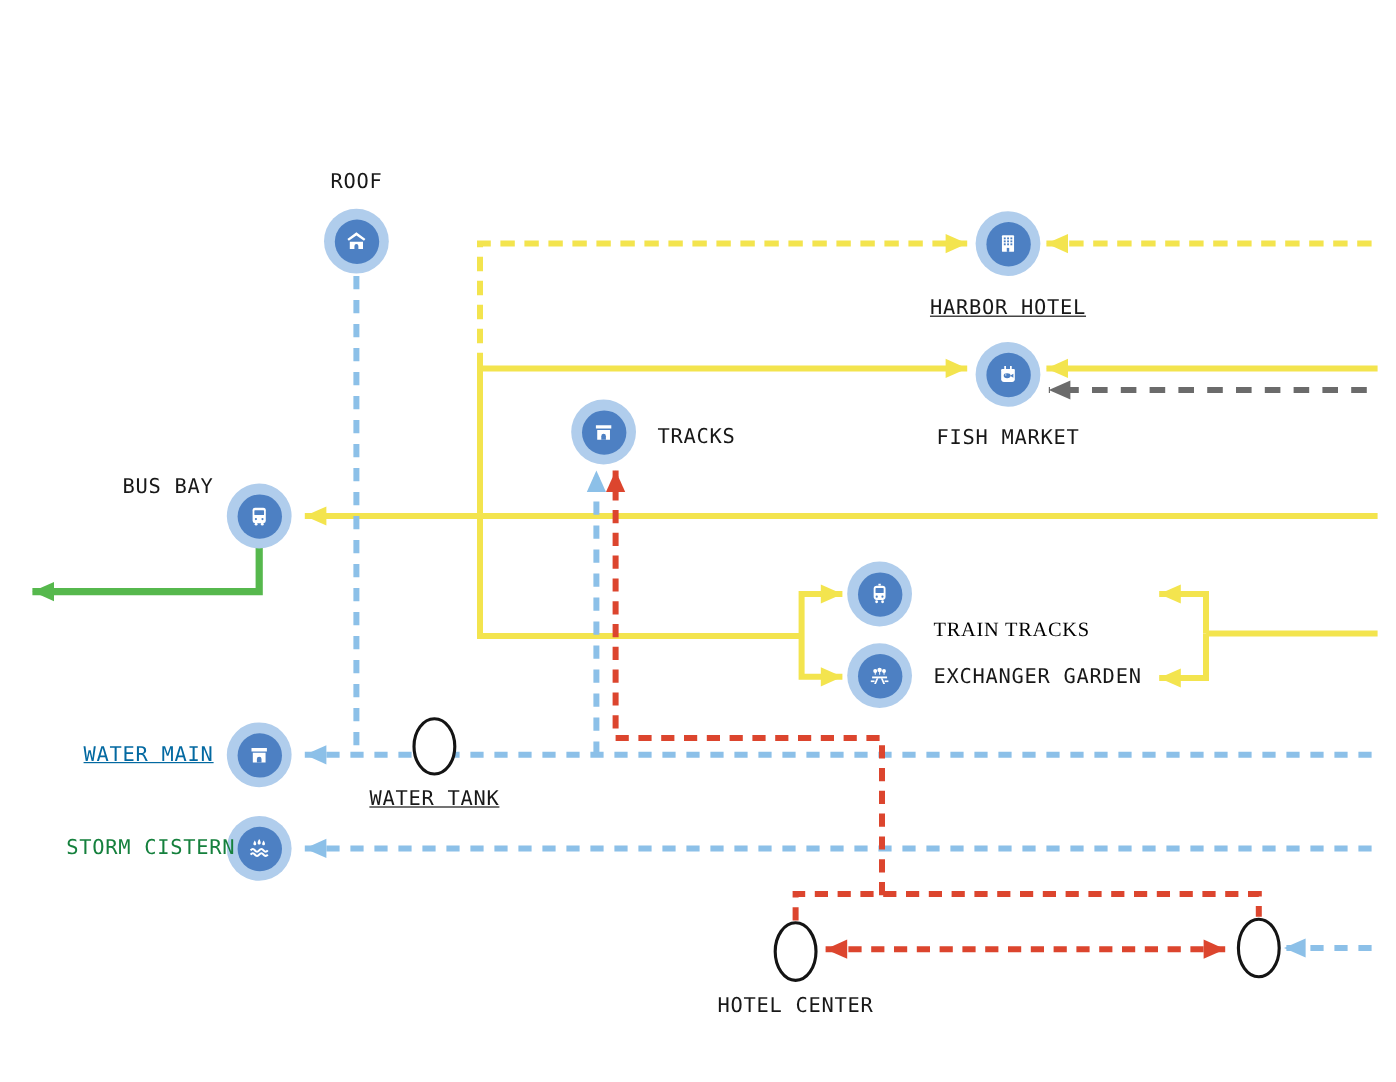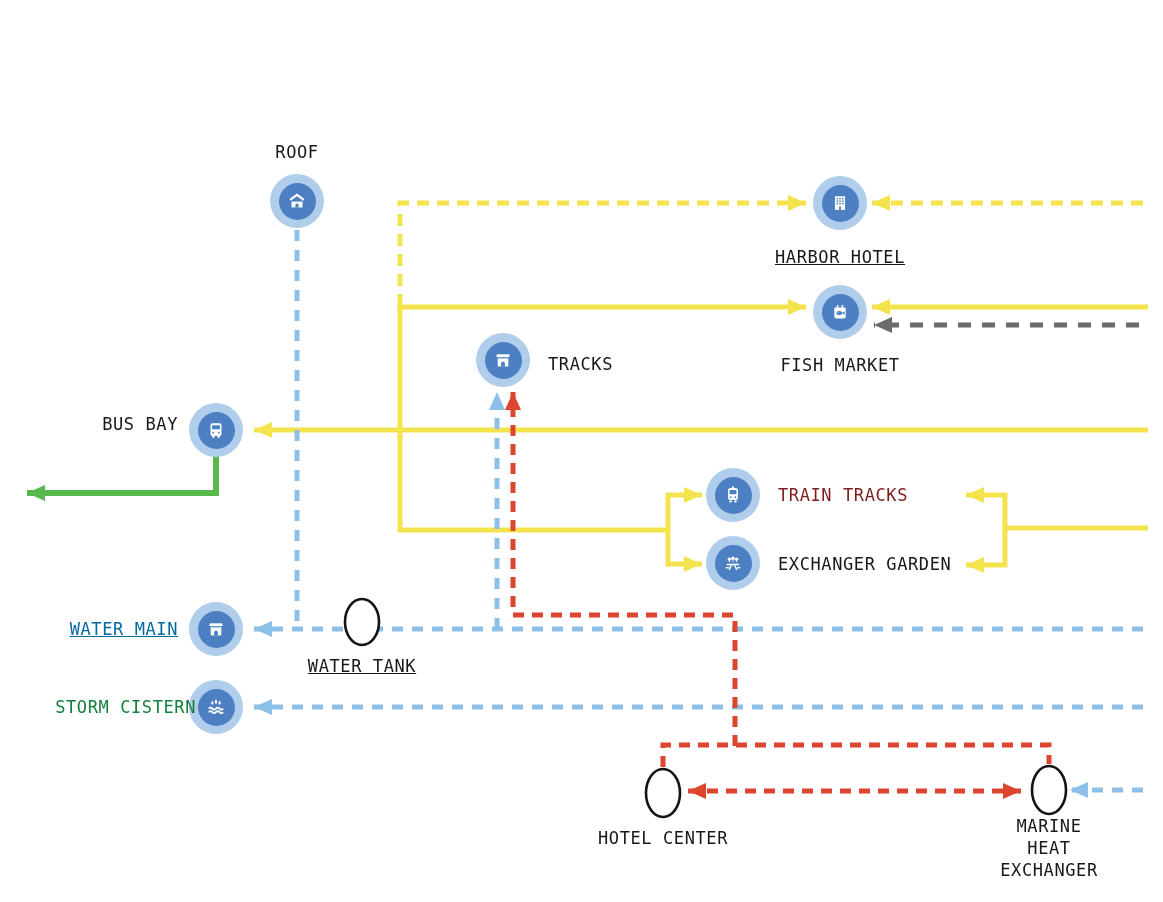--- a/index.html
+++ b/index.html
@@ -171,22 +171,20 @@
           <path d="M16 4.8c1.7 2.5 1.7 4.4 0 4.4s-1.7-1.9 0-4.4z" fill="#fff"></path>
           <path d="M4.2 13.8q2-2.4 3.9 0t3.9 0 3.9 0 3.9 0" stroke="#fff" stroke-width="1.9" fill="none"></path>
           <path d="M4.2 17.6q2-2.4 3.9 0t3.9 0 3.9 0 3.9 0" stroke="#fff" stroke-width="1.9" fill="none"></path>
         </svg>
       </div>
     </div>
     <div class="label center" style="left: 297px; top: 152px; color: rgb(24, 24, 24);">ROOF</div>
     <div class="label center" style="left: 840px; top: 257px; color: rgb(24, 24, 24); text-decoration: underline;">HARBOR HOTEL</div>
     <div class="label center" style="left: 840px; top: 365px; color: rgb(24, 24, 24);">FISH MARKET</div>
     <div class="label left" style="left: 548px; top: 364px; color: rgb(24, 24, 24);">TRACKS</div>
-    <div class="label right" style="left: 178px; top: 424px; color: rgb(24, 24, 24);">BUS BAY</div>
-    <div class="label left" style="left: 778px; top: 495px; color: #7f1d1d;">TRAIN TRACKS</div>
+    <div class="label right" style="left: 178px; top: 406px; color: rgb(24, 24, 24);">BUS BAY</div>
+    <div class="label left" style="left: 778px; top: 525px; color: #000000; font-family: Liberation Serif, serif;">TRAIN TRACKS</div>
     <div class="label left" style="left: 778px; top: 564px; color: rgb(24, 24, 24);">EXCHANGER GARDEN</div>
     <div class="label right" style="left: 178px; top: 629px; color: #0369a1; text-decoration: underline;">WATER MAIN</div>
     <div class="label right" style="left: 196px; top: 707px; color: #15803d;">STORM CISTERN</div>
     <div class="label center" style="left: 362px; top: 666px; color: rgb(24, 24, 24); text-decoration: underline;">WATER TANK</div>
     <div class="label center" style="left: 663px; top: 838px; color: rgb(24, 24, 24);">HOTEL CENTER</div>
-    <div class="label center" style="left: 1049px; top: 848px; color: rgb(24, 24, 24);">MARINE HEAT
-EXCHANGER</div>
   </div>
 
 </body></html>

